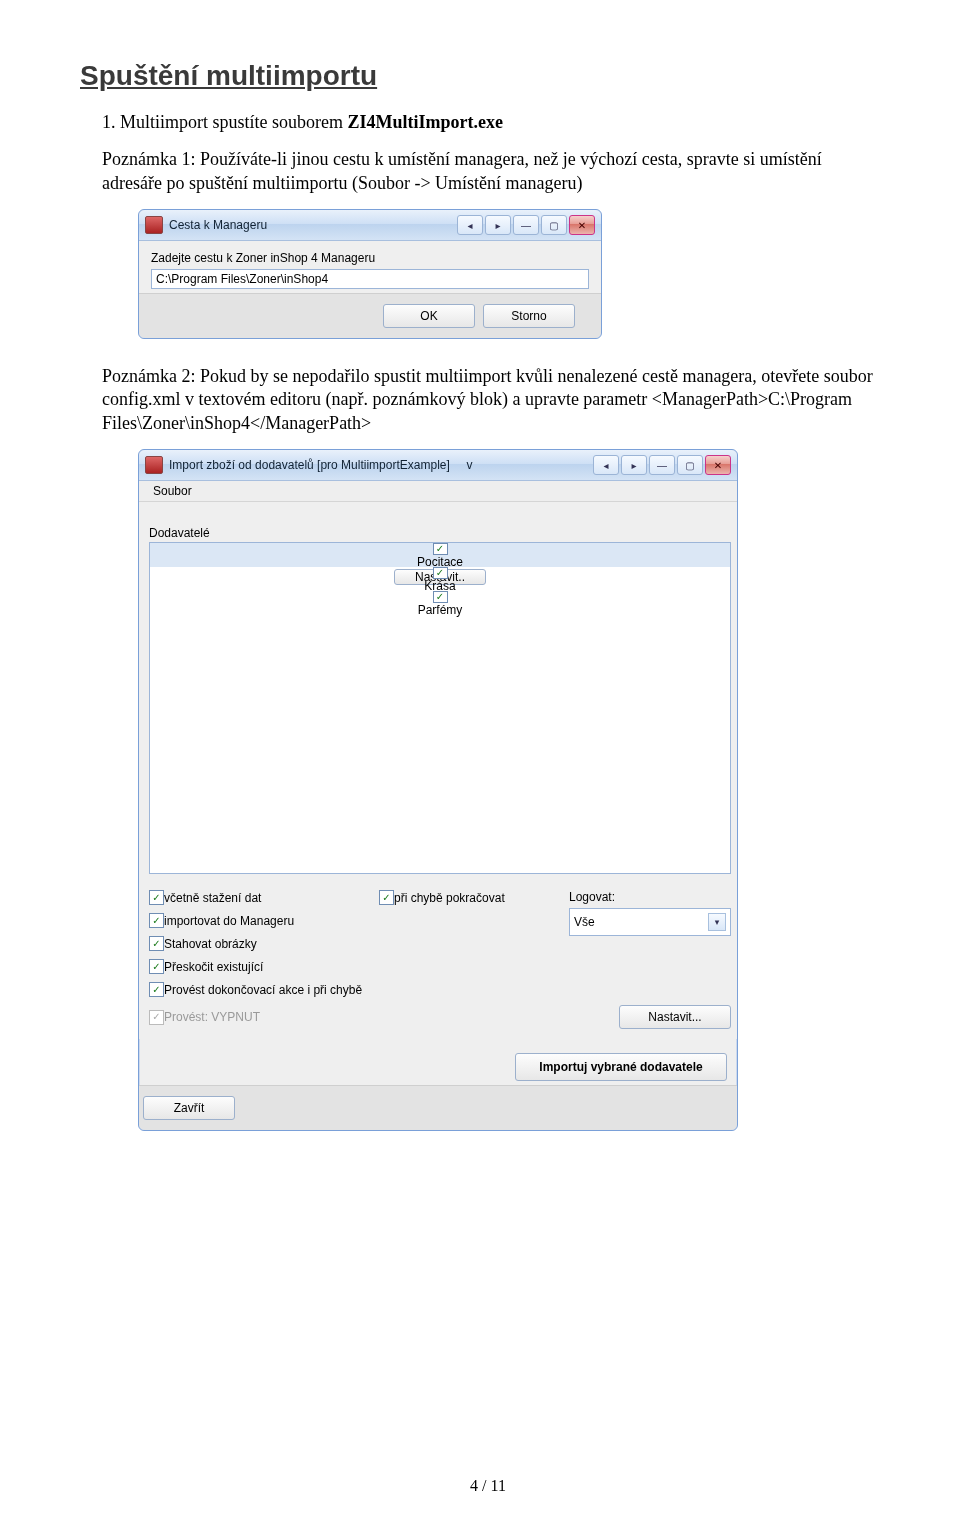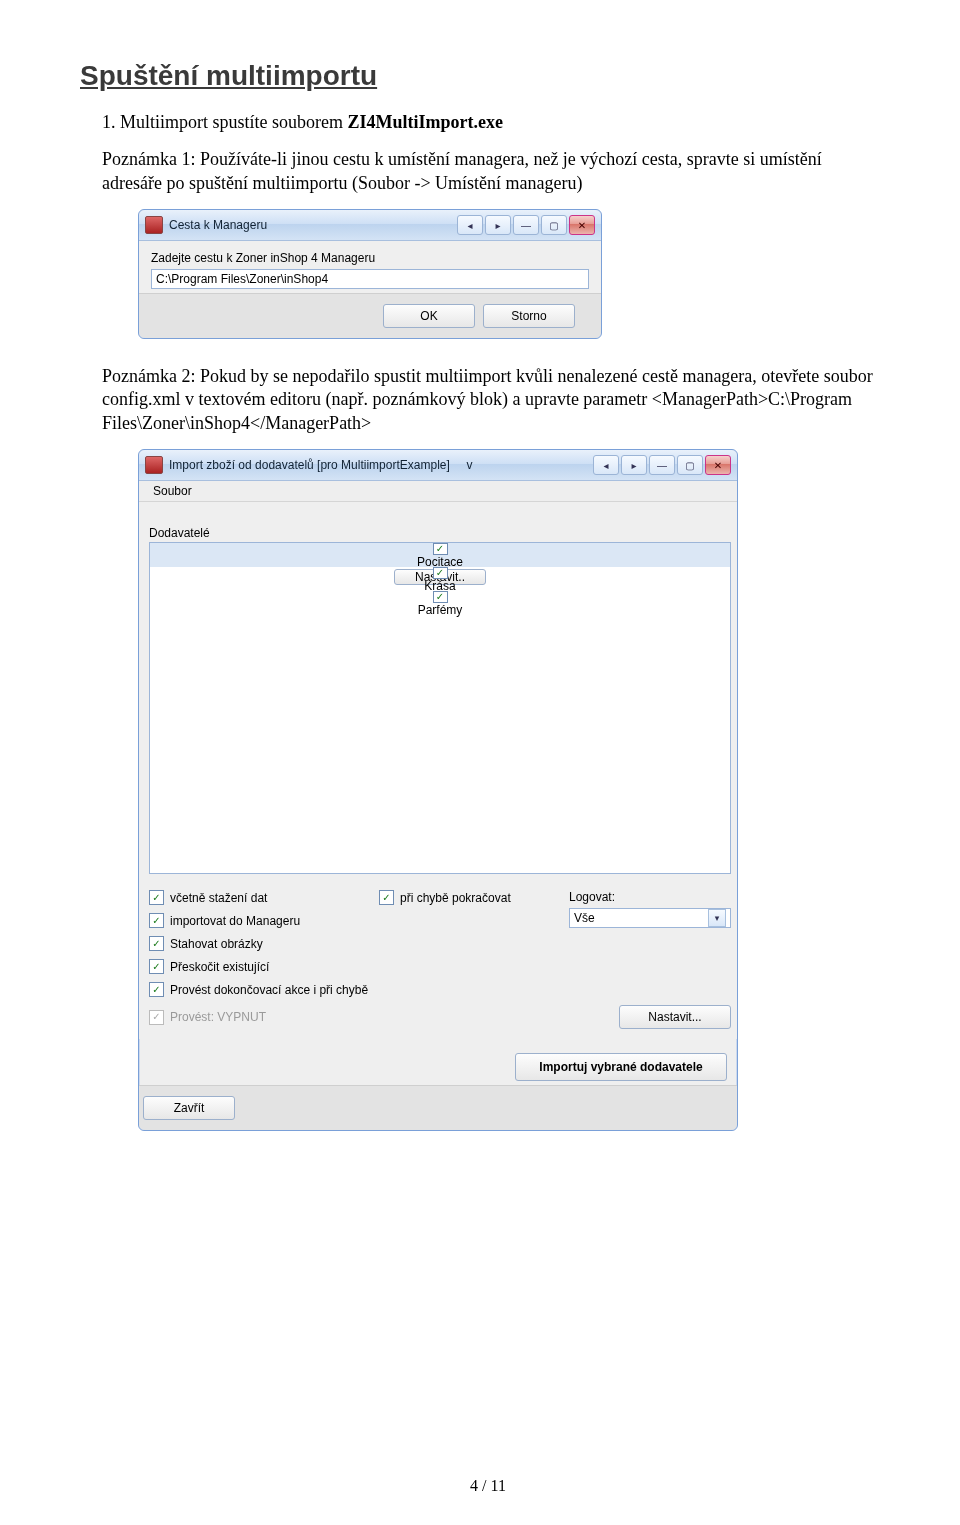--- a/index.html
+++ b/index.html
@@ -202,34 +202,33 @@
     margin-top: 16px;
   }
   .opts-col {
     display: flex;
     flex-direction: column;
     gap: 8px;
   }
   .opt {
     display: flex;
     align-items: center;
-    gap: 6px;
   }
   .opt .olabel { font-size: 12px; }
   .opt.disabled .olabel { color: #9a9a9a; }
   .opt.disabled .chk { border-color: #bbb; color: #aaa; }
   .right-col {
     flex: 1;
     display: flex;
     flex-direction: column;
     gap: 4px;
   }
   .select {
     width: 100%;
-    height: 20px;
+    height: 28px;
     border: 1px solid #9cb5d8;
     background: #fff;
     display: flex;
     align-items: center;
     justify-content: space-between;
     padding: 0 4px;
     box-sizing: border-box;
     font-size: 12px;
   }
   .select .arrow {

